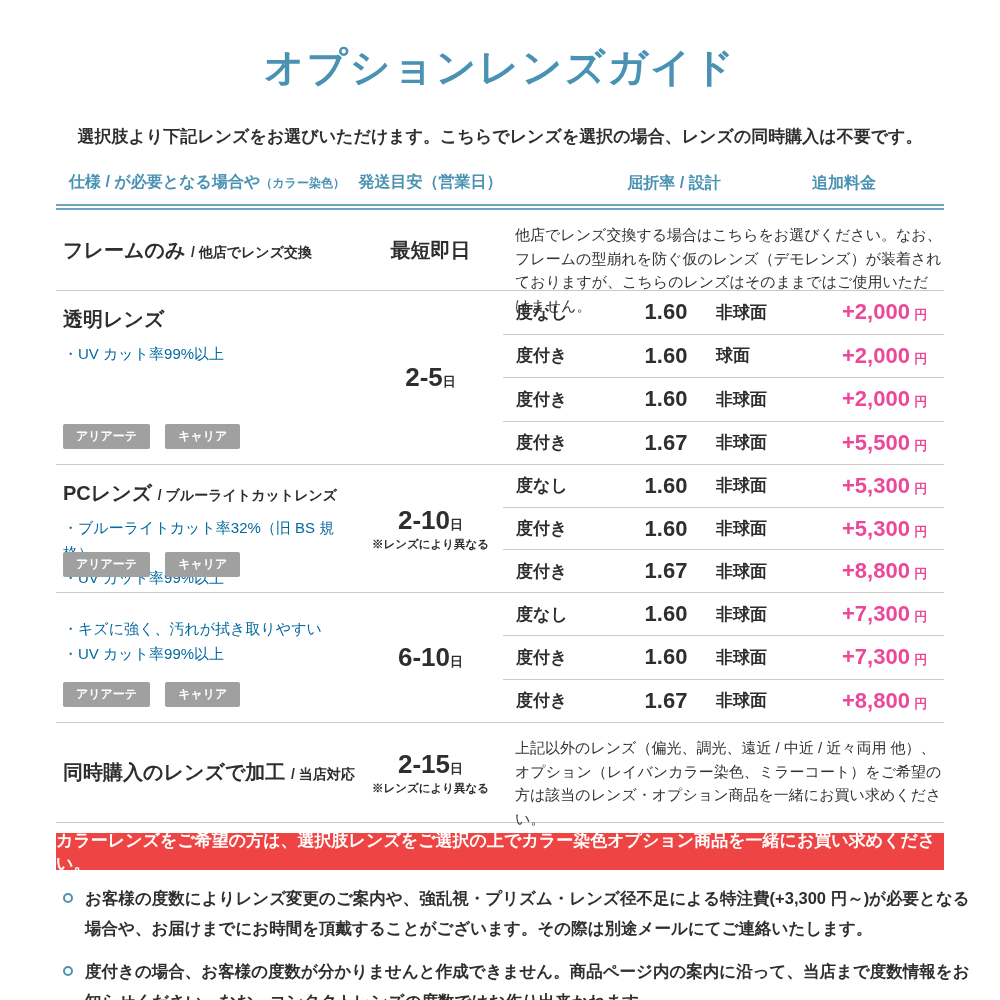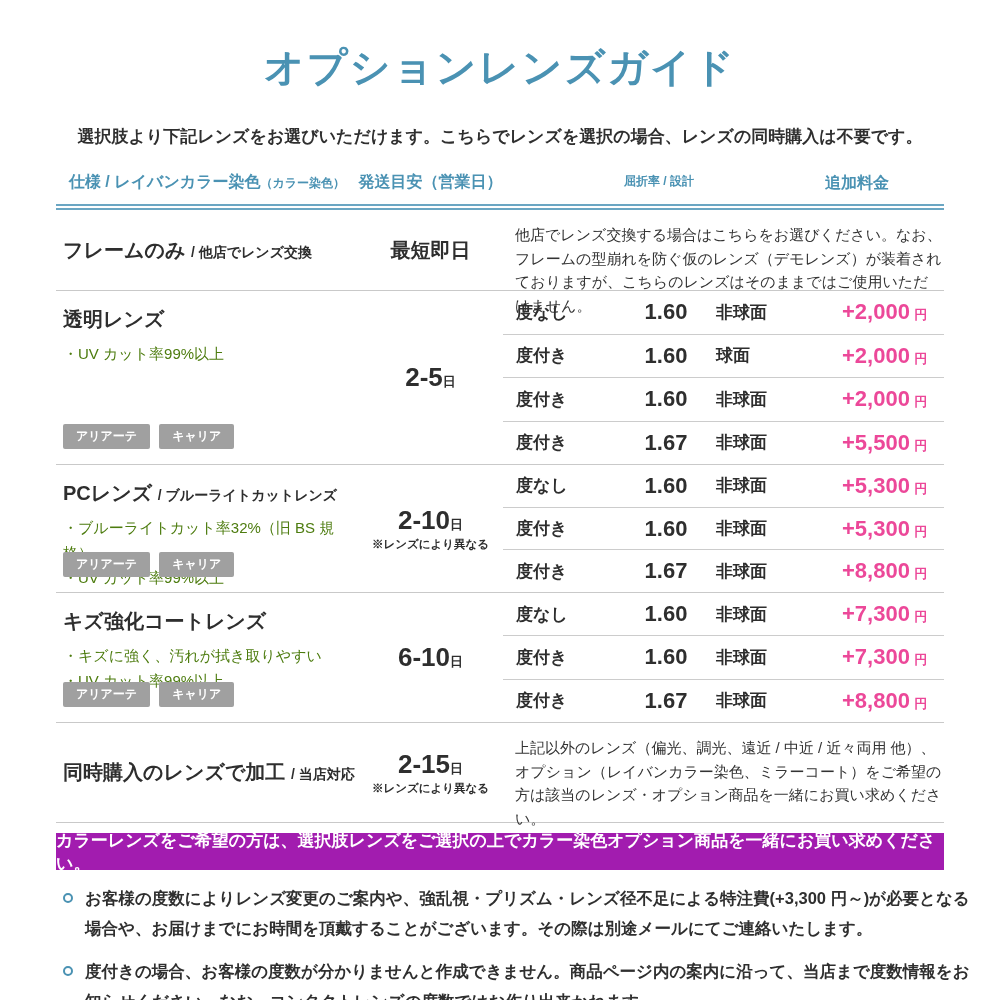--- a/index.html
+++ b/index.html
@@ -10,33 +10,33 @@
   .main-title { text-align:center; color:#4a92b3; font-size:40px; font-weight:bold; letter-spacing:2px; }
   .subtitle { text-align:center; font-size:17px; font-weight:600; color:#2f2f2f; margin-top:30px; }
 
   .guide { width:888px; margin:24px auto 0; }
 
   .hdr-row { display:flex; align-items:flex-end; color:#4a92b3; font-weight:bold; }
   .hdr-spec { width:302px; text-align:center; font-size:16px; }
   .hdr-spec .small { font-size:12px; }
   .hdr-ship { width:145px; text-align:center; font-size:16px; }
   .hdr-right { flex:1; position:relative; height:20px; }
-  .hdr-index { position:absolute; left:0; width:312px; text-align:center; font-size:12px; }
-  .hdr-price { position:absolute; left:322px; font-size:16px; }
+  .hdr-index { position:absolute; left:15px; width:312px; text-align:center; font-size:16px; }
+  .hdr-price { position:absolute; left:309px; font-size:16px; }
 
   .dbl-line { margin-top:11px; height:6px; border-top:2px solid #6aa6c3; border-bottom:2px solid #6aa6c3; }
 
   .section { display:flex; border-bottom:1px solid #c9c9c9; }
   .s1 { height:81px; } .s2 { height:174px; } .s3 { height:128px; } .s4 { height:130px; } .s5 { height:100px; }
 
   .cell-left { width:302px; position:relative; padding:15px 0 0 7px; }
   .sec-title { font-size:20px; font-weight:bold; }
   .sec-title .suffix { font-size:14px; }
-  .bullets { margin-top:9px; font-size:15px; font-weight:500; line-height:1.65; color:#4d7c0f; }
-  .badges { position:absolute; left:7px; bottom:15px; display:flex; gap:9px; }
+  .bullets { margin-top:9px; font-size:15px; font-weight:500; line-height:1.65; color:#0369a1; }
+  .badges { position:absolute; left:7px; bottom:15px; display:flex; gap:15px; }
   .badge { background:#a0a0a0; color:#fff; font-size:12px; font-weight:bold; padding:4px 13px; border-radius:2px; }
 
   .cell-mid { width:145px; display:flex; flex-direction:column; align-items:center; justify-content:center; text-align:center; }
   .ship-big { font-size:26px; font-weight:bold; }
   .ship-unit { font-size:13px; font-weight:bold; }
   .ship-plain { font-size:20px; font-weight:bold; }
   .ship-note { font-size:11.5px; font-weight:bold; margin-top:1px; }
   .v-center-left { display:flex; flex-direction:column; justify-content:center; padding-top:0; }
 
   .cell-right { flex:1; }
@@ -46,41 +46,41 @@
   .spec-row { flex:1; display:grid; grid-template-columns:100px 100px 112px 1fr; align-items:center;
     padding-left:13px; border-bottom:1px solid #cccccc; }
   .spec-row:last-child { border-bottom:none; }
   .sp-power { font-size:17px; font-weight:bold; }
   .sp-index { font-size:22px; font-weight:bold; text-align:center; }
   .sp-design { font-size:17px; font-weight:bold; }
   .sp-price { color:#ec4899; padding-left:14px; }
   .sp-price .num { font-size:22px; font-weight:bold; }
   .sp-price .yen { font-size:13px; font-weight:bold; }
 
-  .banner { width:888px; margin:10px auto 0; height:37px; background:#a21caf; color:#ffffff;
+  .banner { width:888px; margin:10px auto 0; height:37px; background:#ef4444; color:#ffffff;
     display:flex; align-items:center; justify-content:center; font-size:17px; font-weight:bold; }
 
   .footnotes { width:926px; margin:13px 0 0 57px; }
   .footnote { display:flex; margin-top:13px; }
   .fn-bullet { flex:0 0 auto; width:10px; height:10px; border:2px solid #4a92b3; border-radius:50%;
     margin:10px 12px 0 6px; }
   .fn-text { font-size:16.5px; font-weight:600; line-height:1.82; color:#2f2f2f; }
 </style>
 </head>
 <body>
 
 <div class="page">
 
   <div class="main-title">オプションレンズガイド</div>
   <div class="subtitle">選択肢より下記レンズをお選びいただけます。こちらでレンズを選択の場合、レンズの同時購入は不要です。</div>
 
   <div class="guide">
 
     <div class="hdr-row">
-      <div class="hdr-spec"><span>仕様 / レイバンカラー染色</span><span class="small">（カラー染色）</span></div>
+      <div class="hdr-spec"><span>仕様 / が必要となる場合や</span><span class="small">（カラー染色）</span></div>
       <div class="hdr-ship">発送目安（営業日）</div>
       <div class="hdr-right">
         <span class="hdr-index">屈折率 / 設計</span>
         <span class="hdr-price">追加料金</span>
       </div>
     </div>
 
     <div class="dbl-line"></div>
 
     <div class="section s1">
@@ -174,21 +174,20 @@
             <span class="sp-index">1.67</span>
             <span class="sp-design">非球面</span>
             <span class="sp-price"><span class="num">+8,800</span> <span class="yen">円</span></span>
           </div>
         </div>
       </div>
     </div>
 
     <div class="section s4">
       <div class="cell-left">
-        <div class="sec-title">キズ強化コートレンズ</div>
         <div class="bullets">
           <div>・キズに強く、汚れが拭き取りやすい</div>
           <div>・UV カット率99%以上</div>
         </div>
         <div class="badges">
           <span class="badge">アリアーテ</span>
           <span class="badge">キャリア</span>
         </div>
       </div>
       <div class="cell-mid">

